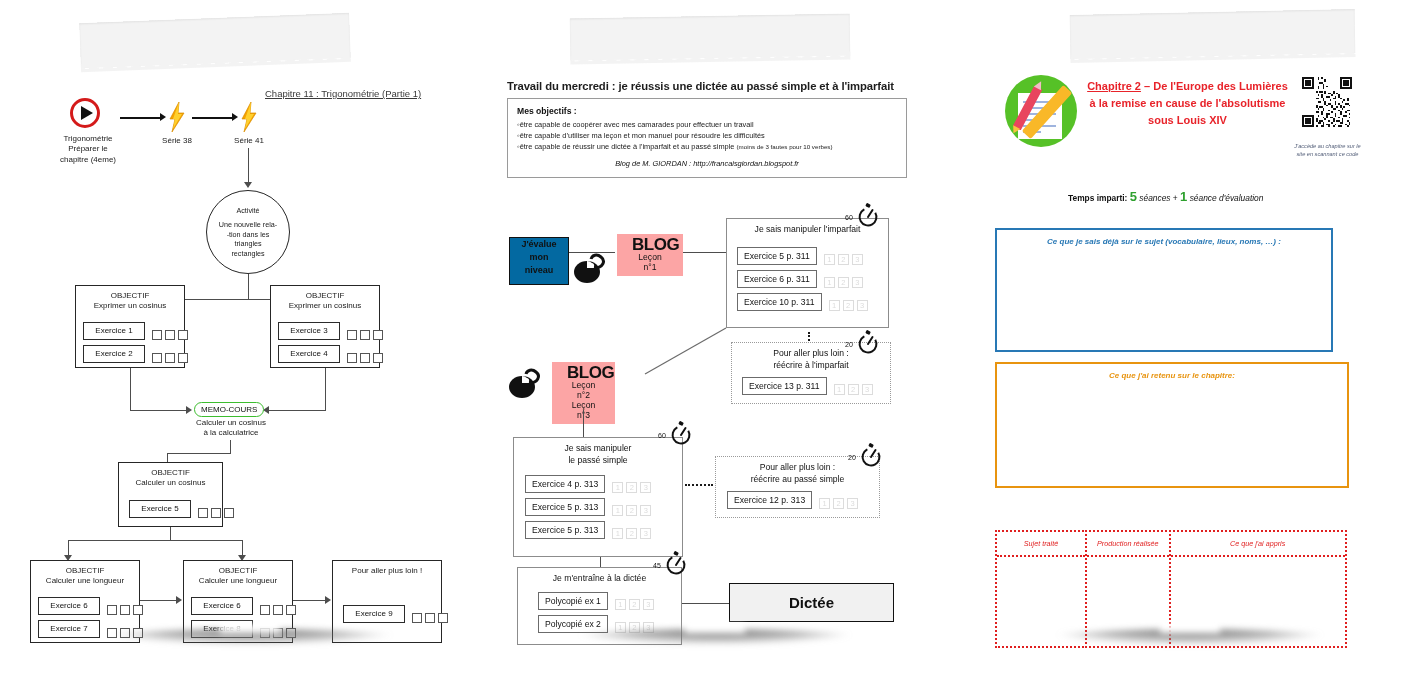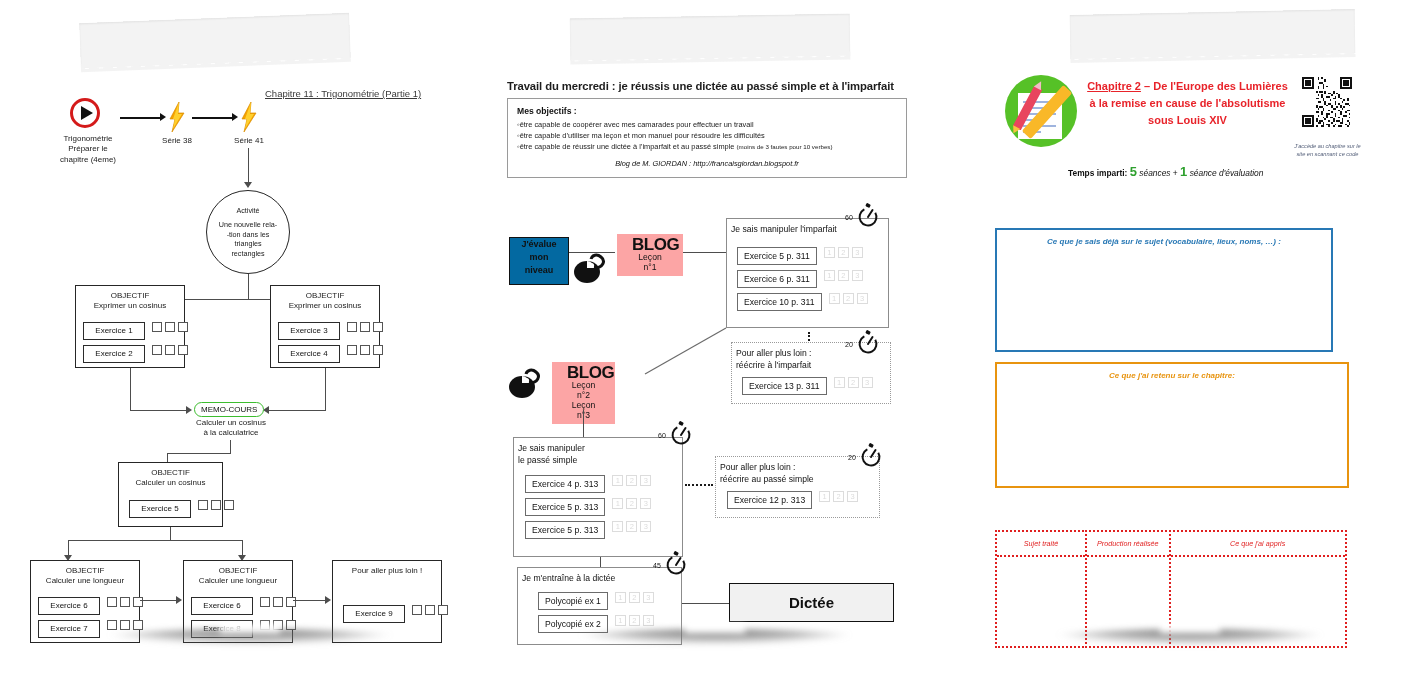--- a/index.html
+++ b/index.html
@@ -32,21 +32,21 @@
     background:
       radial-gradient(circle at 6px 0, transparent 5px, #f2f2f2 5px) 0 0/14px 10px repeat-x;
   }
   .box {
     position: absolute; border: 1.6px solid #262626; background: #fff;
   }
   .box-title {
     text-align: center; font-size: 8px; color: #1a1a1a; line-height: 1.25; padding-top: 5px;
   }
   .objective-kw { display:block; }
-  .exrow { display: flex; align-items: flex-start; gap: 7px; }
+  .exrow { display: flex; align-items: flex-end; gap: 7px; }
   .ex-chip {
     border: 1.8px solid #2b2b2b; background:#fff; font-size: 8px;
     text-align:center; color:#111; line-height: 1; padding: 4px 2px; min-width: 62px;
   }
   .cbs { display:flex; gap: 3px; }
   .cb { width: 10px; height: 10px; border: 1.3px solid #555; background:#fff;
         font-size: 7px; color:#cfcfcf; text-align:center; line-height: 8px; }
   .cb.blank { color: transparent; }
 
   .label-small { position:absolute; font-size: 8px; color:#1a1a1a; text-align:center; line-height:1.3; }
@@ -99,21 +99,21 @@
 
   .eval-box { position:absolute; border:1.8px solid #111; background:#0369a1;
     font-size:9px; font-weight:bold; text-align:center; color:#111; line-height:1.45;
     display:flex; align-items:flex-start; justify-content:center; }
   .blog-chip { position:absolute; background:#fca5a5; text-align:center; padding:2px 15px 3px; }
   .blog-chip .big { font-size:17px; font-weight:bold; letter-spacing:-0.5px; color:#111; line-height:1; display:block;}
   .blog-chip .sub { font-size:8.6px; color:#111; display:block; line-height:1.15; }
 
   .grpbox { position:absolute; border:1px solid #8c8c8c; background:#fff; }
   .grpbox.dotted { border: 1.6px dotted #9a9a9a; }
-  .grp-h { text-align:left; font-size:8.6px; color:#111; padding: 5px 4px 3px; line-height:1.35; }
+  .grp-h { text-align:center; font-size:8.6px; color:#111; padding: 5px 4px 3px; line-height:1.35; }
   .ex2 { border:1.8px solid #6b6b6b; background:#fff; font-size:8.6px; color:#111; padding:3px 6px; text-align:center; }
   .cb2 { width:11px;height:11px;border:1.2px solid #dcdcdc;color:#dcdcdc;font-size:7.5px;text-align:center;line-height:9px;background:#fff;}
   .dictee { position:absolute; border:1.8px solid #111; background:#f1f1f1;
      font-size:15px; font-weight:bold; color:#111; display:flex; align-items:center; justify-content:center; }
 
   
   #p3 { left: 975px; top: 22px; width: 430px; height: 615px; }
   .p3-logo { position:absolute; width:72px;height:72px;border-radius:50%; background:#56c127; overflow:hidden; }
   .p3-logo .pad { position:absolute; left:13px; top:18px; width:44px;height:46px;background:#fff; }
   .p3-logo .pad i { position:absolute; left:5px; height:1.7px; background:#9fb4de; width:33px; }
@@ -638,21 +638,21 @@
         <path d="M9 26h2v1H9zM12 26h1v2h-1zM14 27h2v1h-2zM17 26h1v1h-1zM19 27h1v1h-1zM22 26h2v1h-2zM25 27h1v1h-1zM27 26h1v2h-1z"></path>
         <path d="M8 28h1v1H8zM11 28h2v1h-2zM15 28h1v1h-1zM18 28h1v1h-1zM21 28h2v1h-2zM26 28h1v1h-1z"></path>
       </g>
     </svg>
 
     <div class="qr-cap" style="left:305px;top:120px;width:95px;">
       <span>J'accède au chapitre sur le</span><br>
       <span>site en scannant ce code</span>
     </div>
 
-    <div class="temps" style="left:93px;top:142px;">
+    <div class="temps" style="left:93px;top:167px;">
       <b>Temps imparti:</b>
       <span class="num">5</span>
       <span class="it">séances</span>
       <span>+</span>
       <span class="num">1</span>
       <span class="it">séance d'évaluation</span>
     </div>
 
     <div class="p3box bx-blue" style="left:20px;top:206px;width:338px;height:124px;">
       <div class="cap">Ce que je sais déjà sur le sujet (vocabulaire, lieux, noms, …) :</div>

